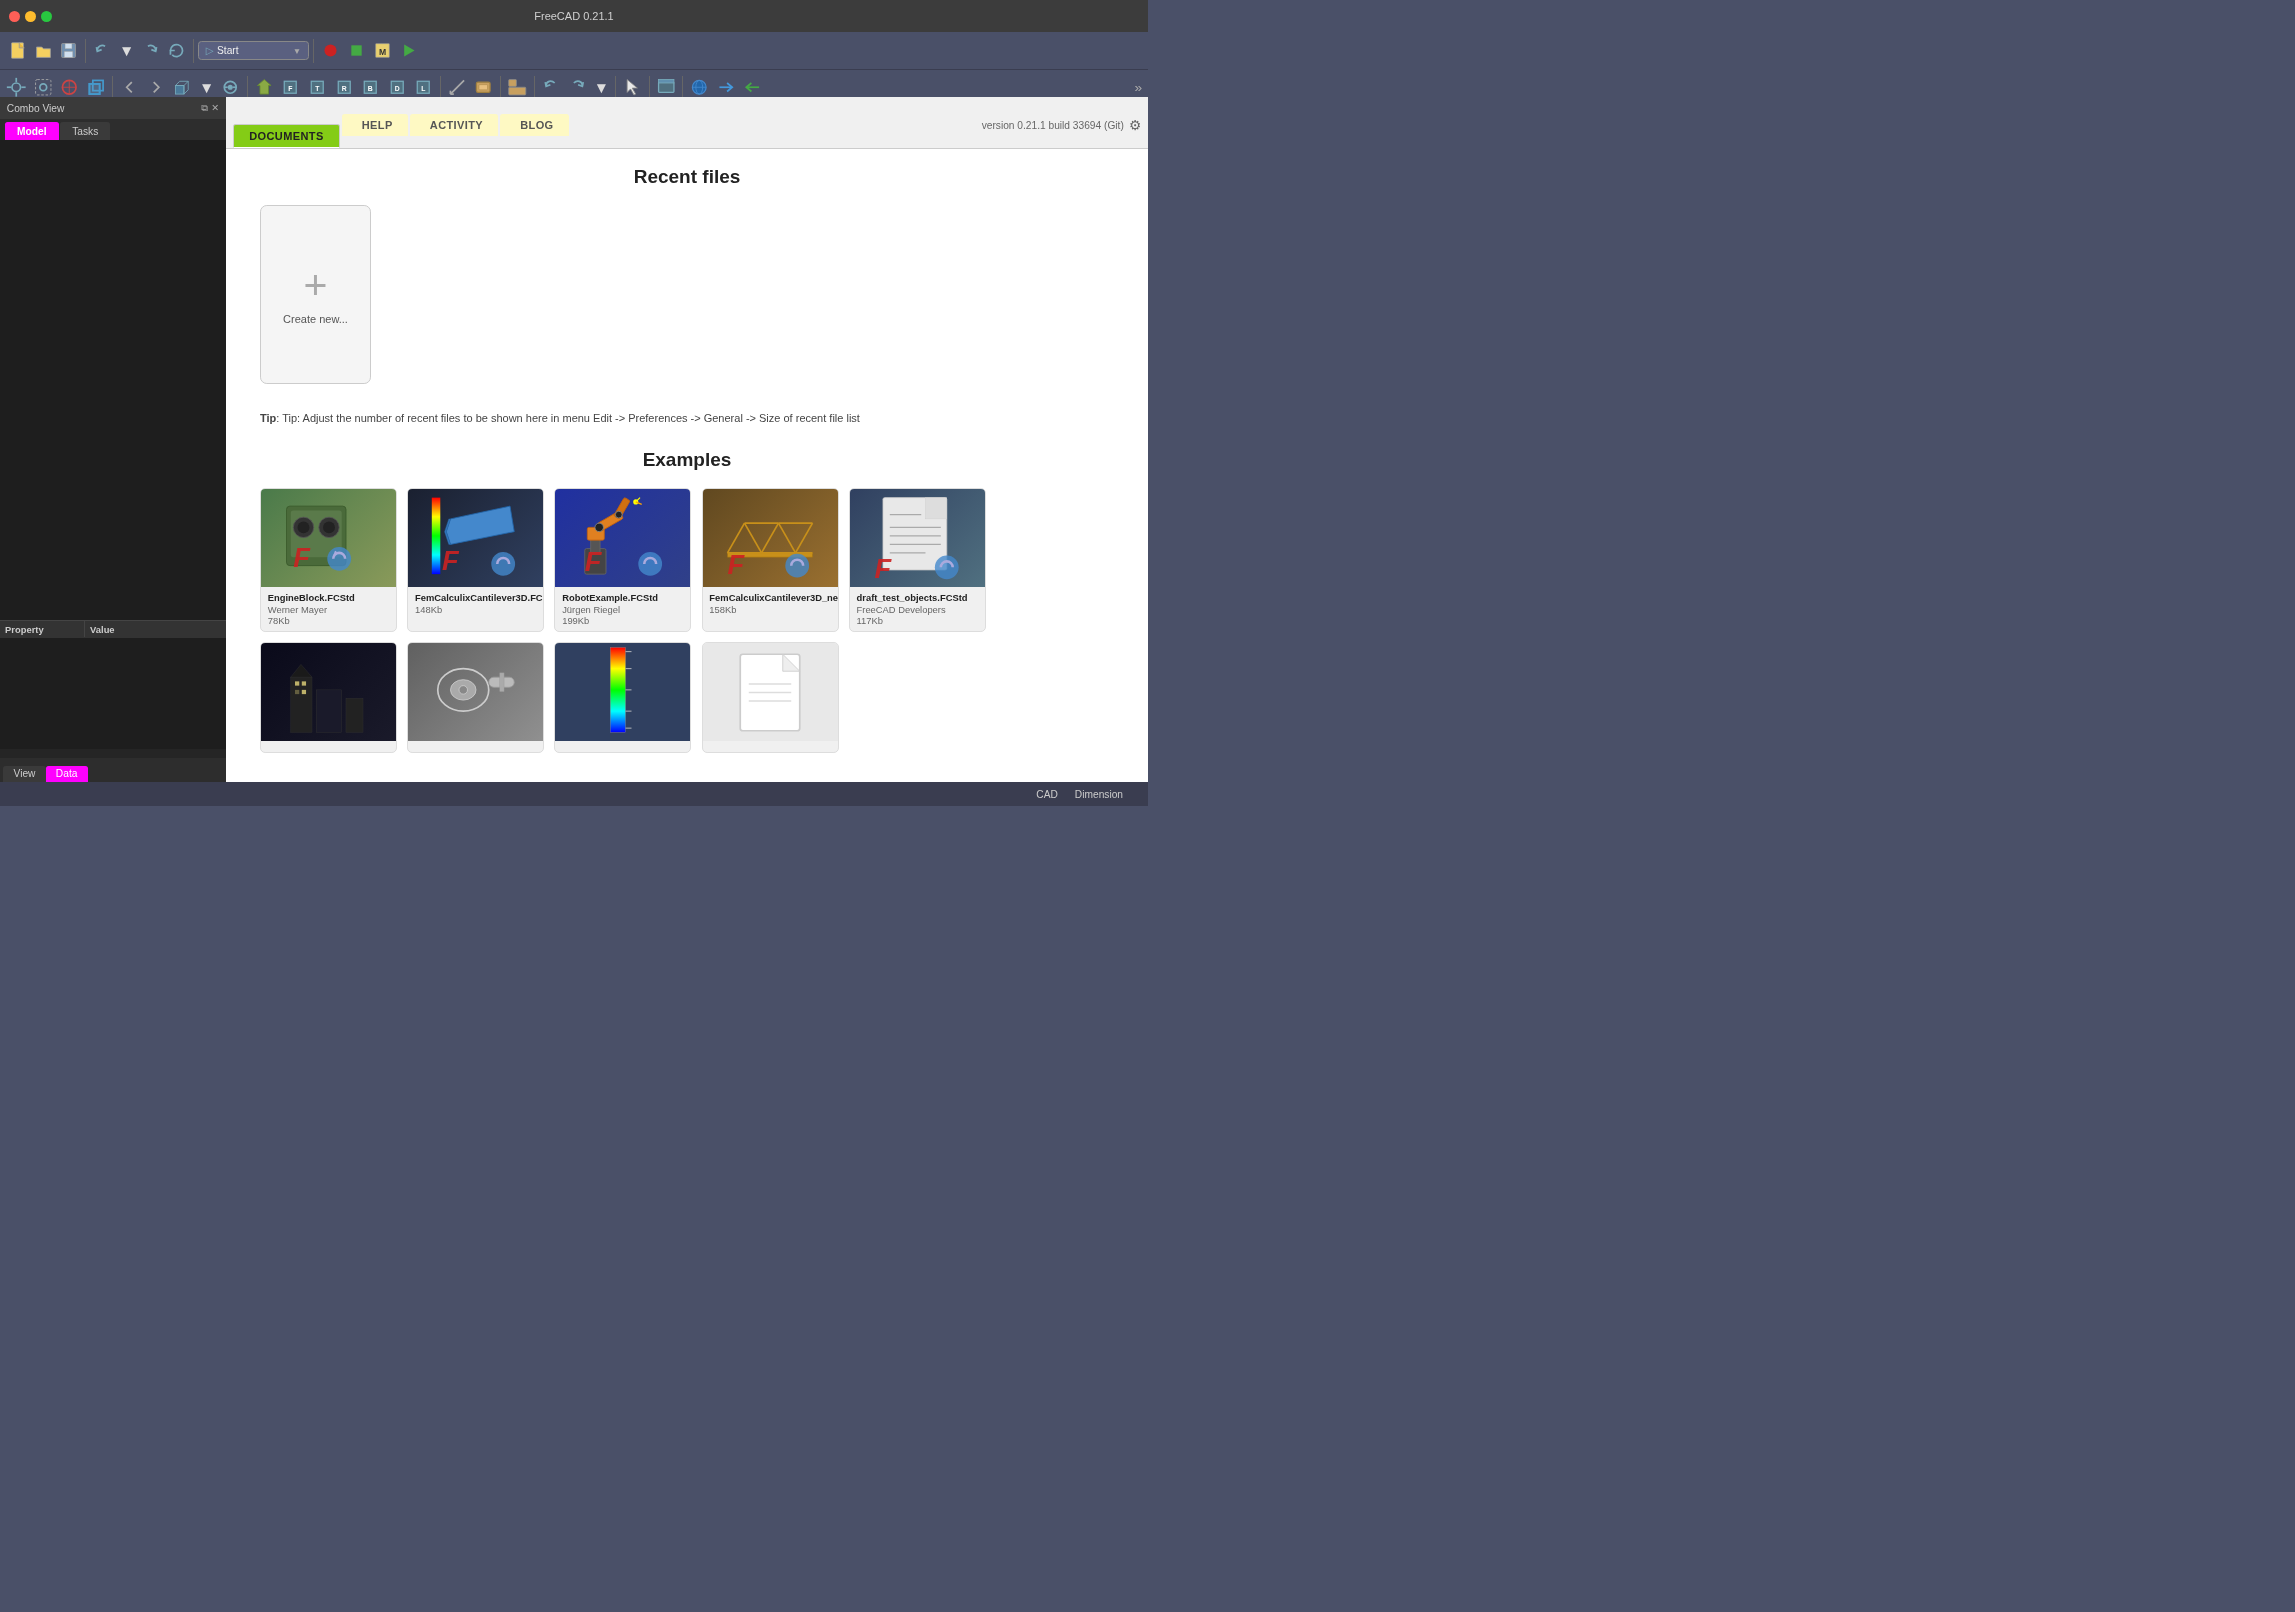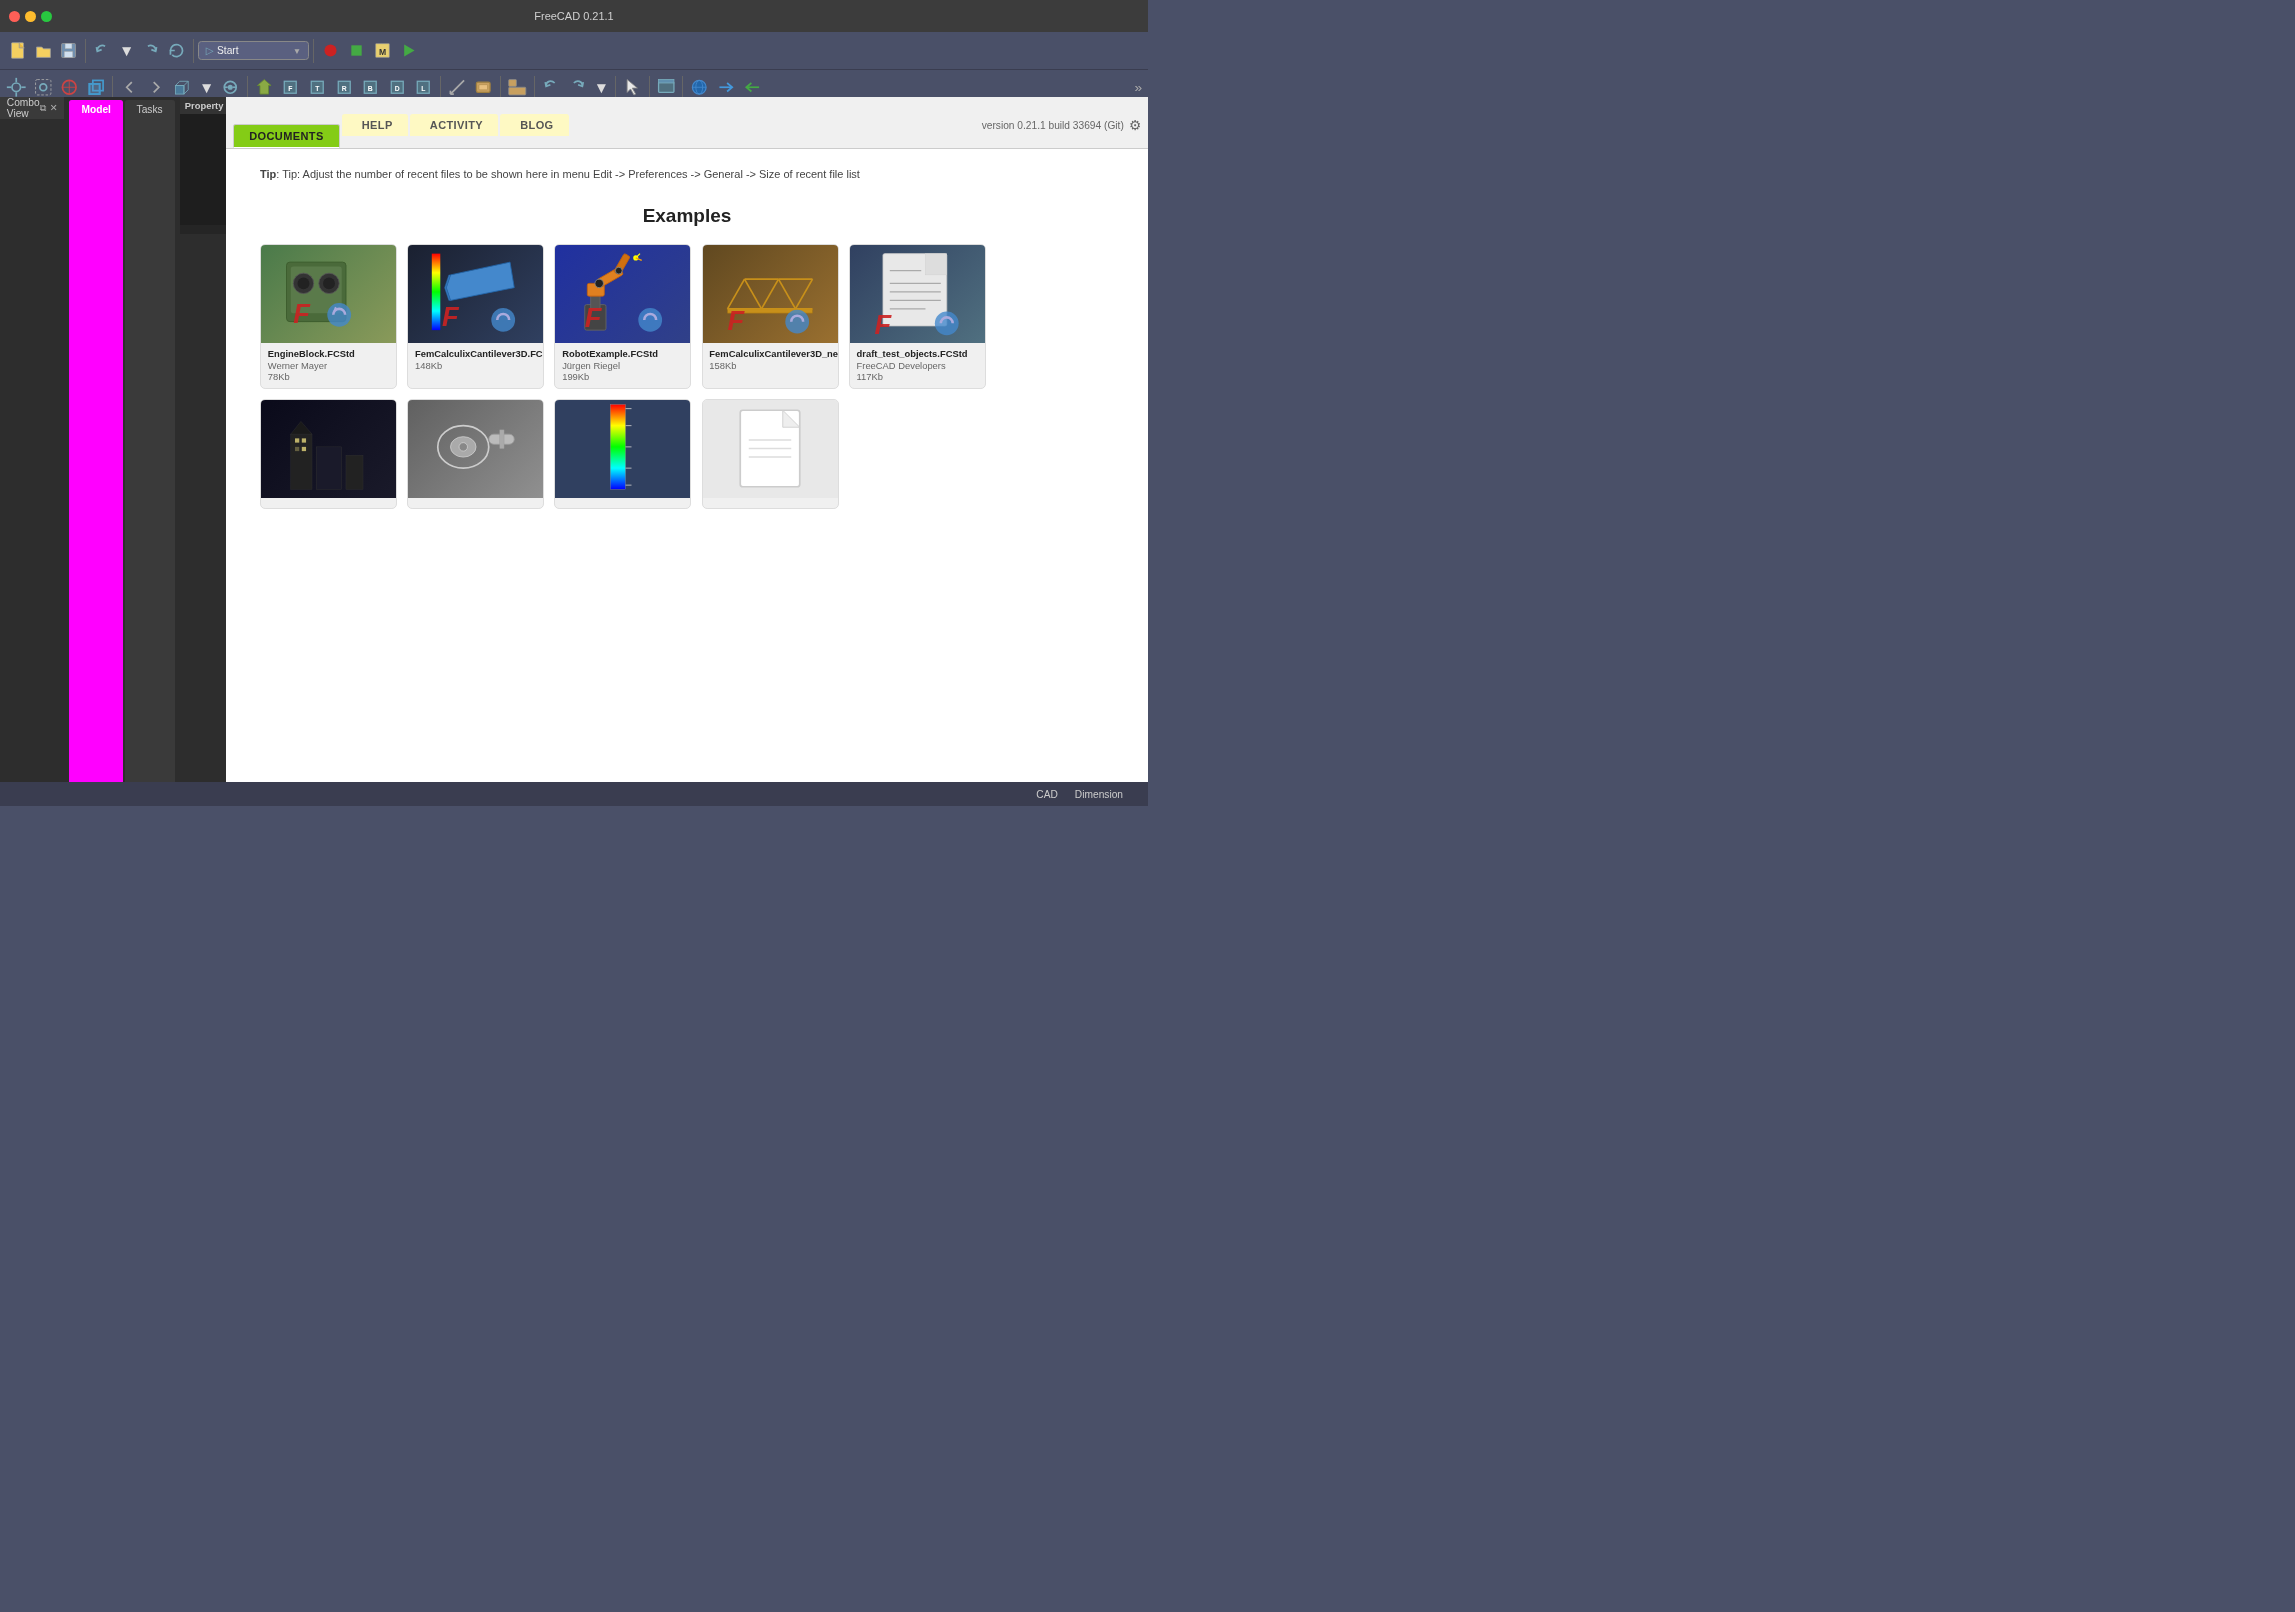--- a/index.html
+++ b/index.html
@@ -17,21 +17,21 @@
     
     .toolbar1 { background: #4a5068; height: 38px; display: flex; align-items: center; padding: 0 5.1px; gap: 1.7px; border-bottom: 0.9px solid #3a3d50; }
     .tb-btn { background: none; border: none; cursor: pointer; padding: 2.6px; border-radius: 2.6px; display: flex; align-items: center; justify-content: center; color: #ddd; font-size: 15.4px; }
     .tb-separator { width: 0.9px; height: 24px; background: #666; margin: 0 2.6px; }
     .workbench-selector { background: #5a6080; border: 0.9px solid #888; border-radius: 3.4px; color: #eee; font-size: 10.2px; padding: 2.6px 6.8px; display: flex; align-items: center; gap: 3.4px; cursor: pointer; min-width: 111px; }
 
     
     .toolbar2 { background: #4a5068; height: 36px; display: flex; align-items: center; padding: 0 3.4px; gap: 0.9px; border-bottom: 0.9px solid #3a3d50; }
 
     
-    .left-panel { position: absolute; left: 0; top: 97px; width: 226px; bottom: 24px; background: #2d2d2d; display: flex; flex-direction: row; }
+    .left-panel { position: absolute; left: 0; top: 97px; width: 226px; bottom: 24px; background: #2d2d2d; display: flex; flex-direction: column; }
     .combo-view-header { background: #3a3a3a; height: 22px; display: flex; align-items: center; padding: 0 6.8px; justify-content: space-between; }
     .combo-view-label { color: #ccc; font-size: 10.2px; }
     .combo-view-icons { display: flex; gap: 3.4px; }
     .combo-icon { color: #aaa; font-size: 9.4px; cursor: pointer; }
     .tab-bar { display: flex; background: #2d2d2d; padding: 3.4px 5.1px 0; gap: 1.7px; }
     .tab { padding: 3.4px 12px; border-radius: 2.6px 2.6px 0 0; font-size: 10.2px; cursor: pointer; }
     .tab.active { background: #ff00ff; color: white; font-weight: bold; }
     .tab.inactive { background: #3a3a3a; color: #ccc; }
     .panel-content { flex: 1; background: #1e1e1e; }
     .property-row { display: flex; border-bottom: 0.9px solid #333; }
@@ -422,20 +422,27 @@
       <span>BLOG</span>
     </div>
     <div class="version-info">
       <span>version 0.21.1 build 33694 (Git)</span>
       <button class="gear-btn">⚙</button>
     </div>
   </div>
 
   <div class="start-page">
 
+    <div class="recent-files">
+      <div class="section-title">Recent files</div>
+      <div class="create-new-card">
+        <div class="plus-icon">+</div>
+        <div class="create-new-label">Create new...</div>
+      </div>
+    </div>
 
     <p class="tip-text">
       <strong>Tip</strong>: <span>Tip: Adjust the number of recent files to be shown here in menu Edit -&gt; Preferences -&gt; General -&gt; Size of recent file list</span>
     </p>
 
     <div>
       <div class="section-title">Examples</div>
       <div class="examples-grid">
 
         <div class="example-card">

